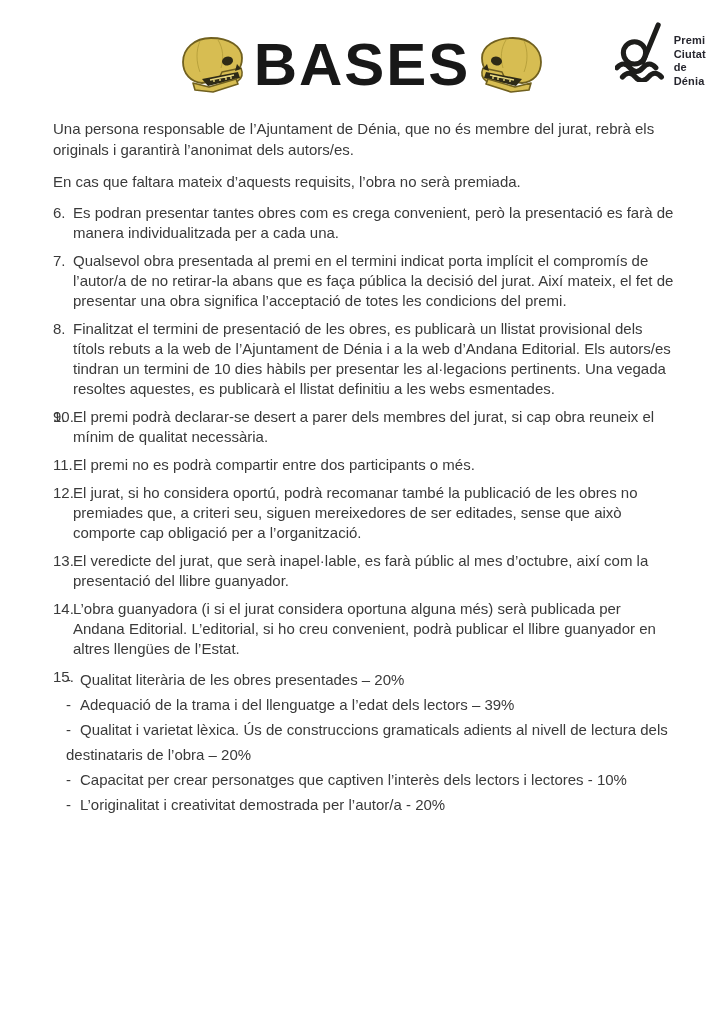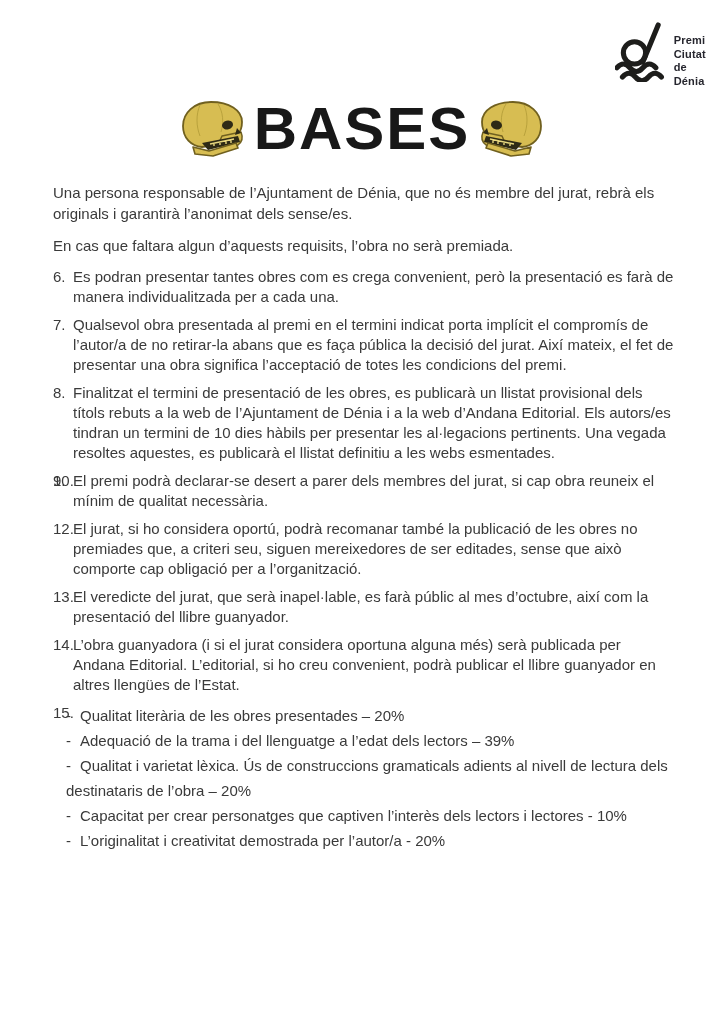--- a/index.html
+++ b/index.html
@@ -12,21 +12,21 @@
   }
   .page { position:relative; width:724px; height:1024px; }
 
   
   .brand { position:absolute; top:20px; right:18px; display:flex; align-items:flex-start; gap:7px; }
   .brand-icon svg { display:block; }
   .brand-text { font-size:11px; font-weight:bold; line-height:13.5px; color:#26262e; padding-top:14px; letter-spacing:.2px; }
 
   
   .title-row {
-    padding-top:100px;
+    padding-top:36px;
     display:flex; justify-content:center; align-items:center; gap:8px;
   }
   .skull { width:66px; height:58px; flex:0 0 auto; }
   .skull svg { display:block; width:66px; height:58px; }
   .skull-right svg { transform:scaleX(-1); }
   .page-title {
     font-size:60px; font-weight:bold; letter-spacing:2px;
     color:#181818; line-height:58px;
   }
 
@@ -96,30 +96,31 @@
         <path d="M22 43 L58 36 L60 42 L28 50 Z" fill="#2e2a16"></path>
         <path d="M30 44 L54 39 M34 46 L34 43 M40 45 L40 42 M46 44 L46 41 M51 43 L51 40" stroke="#e6d67e" stroke-width="1.4"></path>
         <path d="M13 47 L29 51 L56 43 L58 48 L33 56 L15 54 Z" fill="#d7bd52" stroke="#70601f" stroke-width="1.6" stroke-linejoin="round"></path>
       </svg>
     </span>
   </div>
 
   <div class="content">
 
     <div class="intro">
-      <p>Una persona responsable de l’Ajuntament de Dénia, que no és membre del jurat, rebrà els originals i garantirà l’anonimat dels sense/es.</p>
-      <p>En cas que faltara algun d’aquests requisits, l’obra no serà premiada.</p>
+      <p>Una persona responsable de l’Ajuntament de Dénia, que no és membre del jurat, rebrà els originals i garantirà l’anonimat dels autors/es.</p>
+      <p>En cas que faltara mateix d’aquests requisits, l’obra no serà premiada.</p>
     </div>
 
     <ol class="rules">
       <li class="rule"><span class="num">6.</span><span>Es podran presentar tantes obres com es crega convenient, però la presentació es farà de manera individualitzada per a cada una.</span></li>
       <li class="rule"><span class="num">7.</span><span>Qualsevol obra presentada al premi en el termini indicat porta implícit el compromís de l’autor/a de no retirar-la abans que es faça pública la decisió del jurat. Així mateix, el fet de presentar una obra significa l’acceptació de totes les condicions del premi.</span></li>
       <li class="rule"><span class="num">8.</span><span>Finalitzat el termini de presentació de les obres, es publicarà un llistat provisional dels títols rebuts a la web de l’Ajuntament de Dénia i a la web d’Andana Editorial. Els autors/es tindran un termini de 10 dies hàbils per presentar les al·legacions pertinents. Una vegada resoltes aquestes, es publicarà el llistat definitiu a les webs esmentades.</span></li>
       <li class="rule"><span class="num">9.</span></li>
       <li class="rule"><span class="num">10.</span><span>El premi podrà declarar-se desert a parer dels membres del jurat, si cap obra reuneix el mínim de qualitat necessària.</span></li>
+      <li class="rule"><span class="num">11.</span><span>El premi no es podrà compartir entre dos participants o més.</span></li>
       <li class="rule"><span class="num">12.</span><span>El jurat, si ho considera oportú, podrà recomanar també la publicació de les obres no premiades que, a criteri seu, siguen mereixedores de ser editades, sense que això comporte cap obligació per a l’organització.</span></li>
       <li class="rule"><span class="num">13.</span><span>El veredicte del jurat, que serà inapel·lable, es farà públic al mes d’octubre, així com la presentació del llibre guanyador.</span></li>
       <li class="rule"><span class="num">14.</span><span>L’obra guanyadora (i si el jurat considera oportuna alguna més) serà publicada per Andana Editorial. L’editorial, si ho creu convenient, podrà publicar el llibre guanyador en altres llengües de l’Estat.</span></li>
       <li class="rule"><span class="num">15.</span></li>
     </ol>
 
     <ul class="criteria">
       <li class="criterion"><span class="dash">-</span><span>Qualitat literària de les obres presentades – 20%</span></li>
       <li class="criterion"><span class="dash">-</span><span>Adequació de la trama i del llenguatge a l’edat dels lectors – 39%</span></li>
       <li class="criterion"><span class="dash">-</span><span>Qualitat i varietat lèxica. Ús de construccions gramaticals adients al nivell de lectura dels destinataris de l’obra – 20%</span></li>

